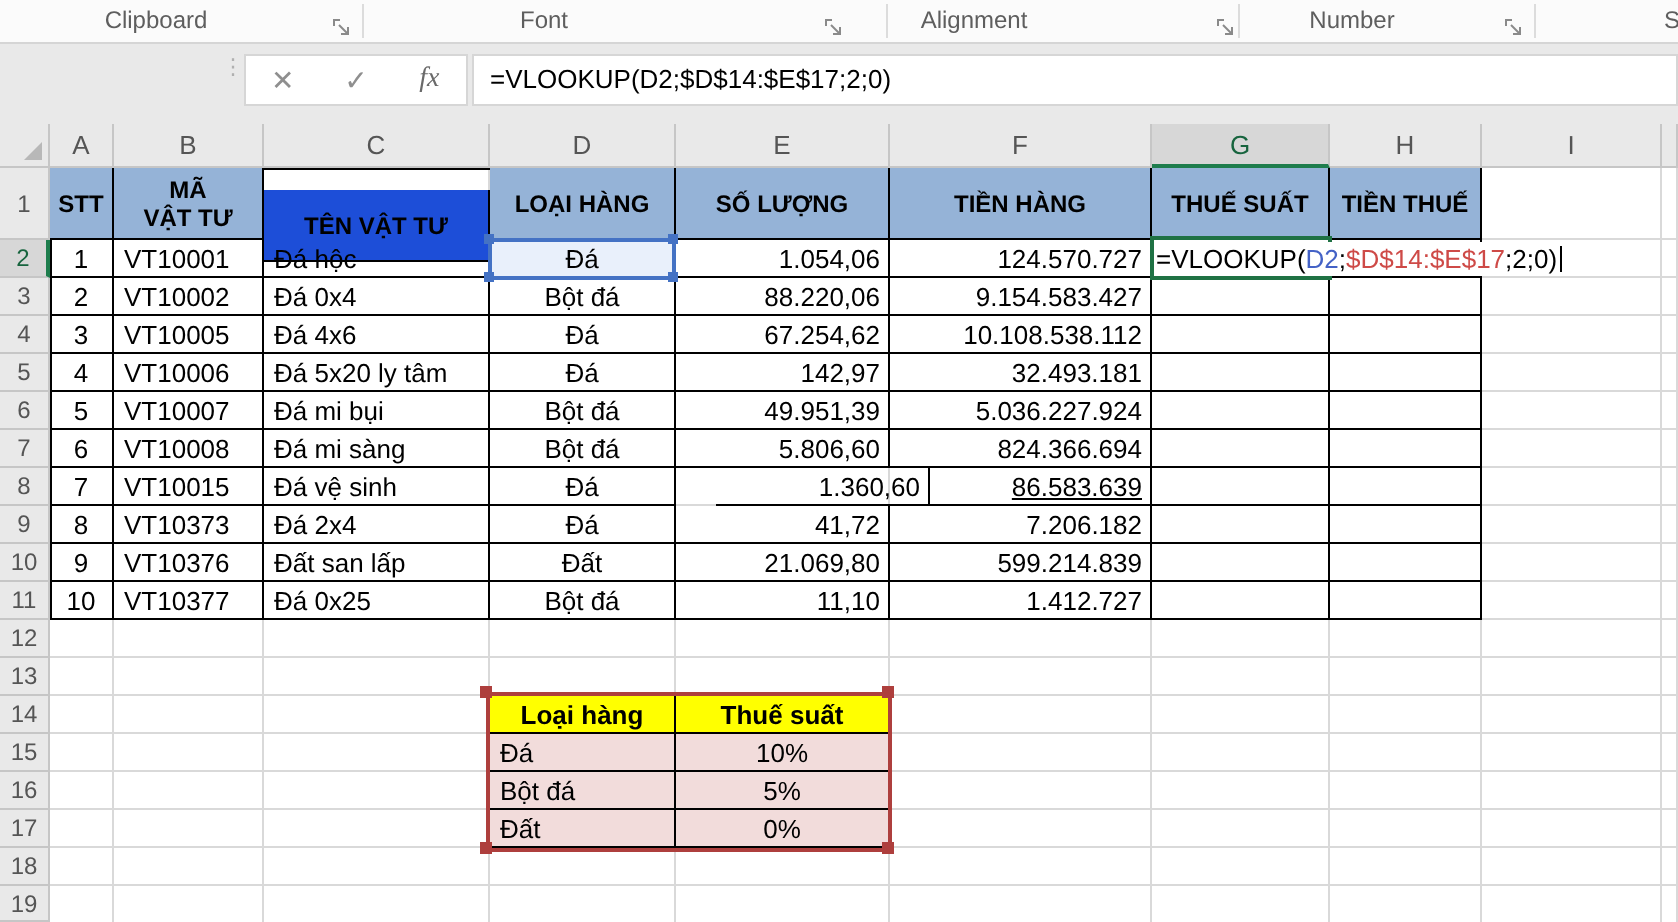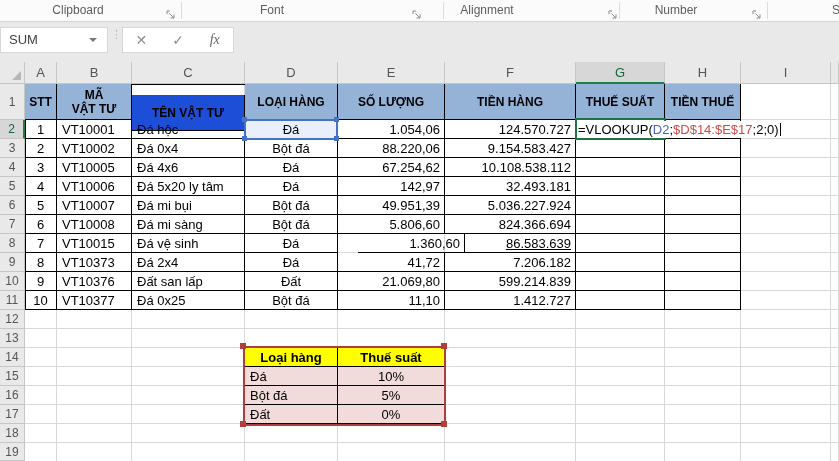--- a/index.html
+++ b/index.html
@@ -97,29 +97,28 @@
     <div class="rib-sep" style="left: 767px;"></div>
     <div class="rib-launcher" style="left: 752px;"><svg width="10" height="10" viewBox="0 0 10 10">
         <path d="M1 4V1h3" fill="none" stroke="#8a8a8a"></path>
         <path d="M3.5 3.5L8 8" stroke="#8a8a8a"></path>
         <path d="M8 4.5V8H4.5" fill="none" stroke="#8a8a8a"></path>
       </svg></div>
     <div class="rib-label" style="left: 766px; width: 140px;">S</div>
   </div>
 
 <div id="fbar" class="abs">
-  <div id="name-box" class="fbox">
-    <span>SUM</span>
-    <div id="name-arrow"></div>
-  </div>
   <div id="fbar-splitter">⋮</div>
   <div id="fbar-buttons" class="fbox">
     <span class="fbtn">✕</span>
     <span class="fbtn">✓</span>
     <span class="fbtn fx">fx</span>
+  </div>
+  <div id="formula-field" class="fbox">
+    <span>=VLOOKUP(D2;$D$14:$E$17;2;0)</span>
   </div>
 </div>
 
 <div id="strip2" class="abs"></div>
 
 <div id="corner-box" class="abs">
   <div class="tri"></div>
 </div>
 
 <div id="grid-bg" class="abs"></div>

